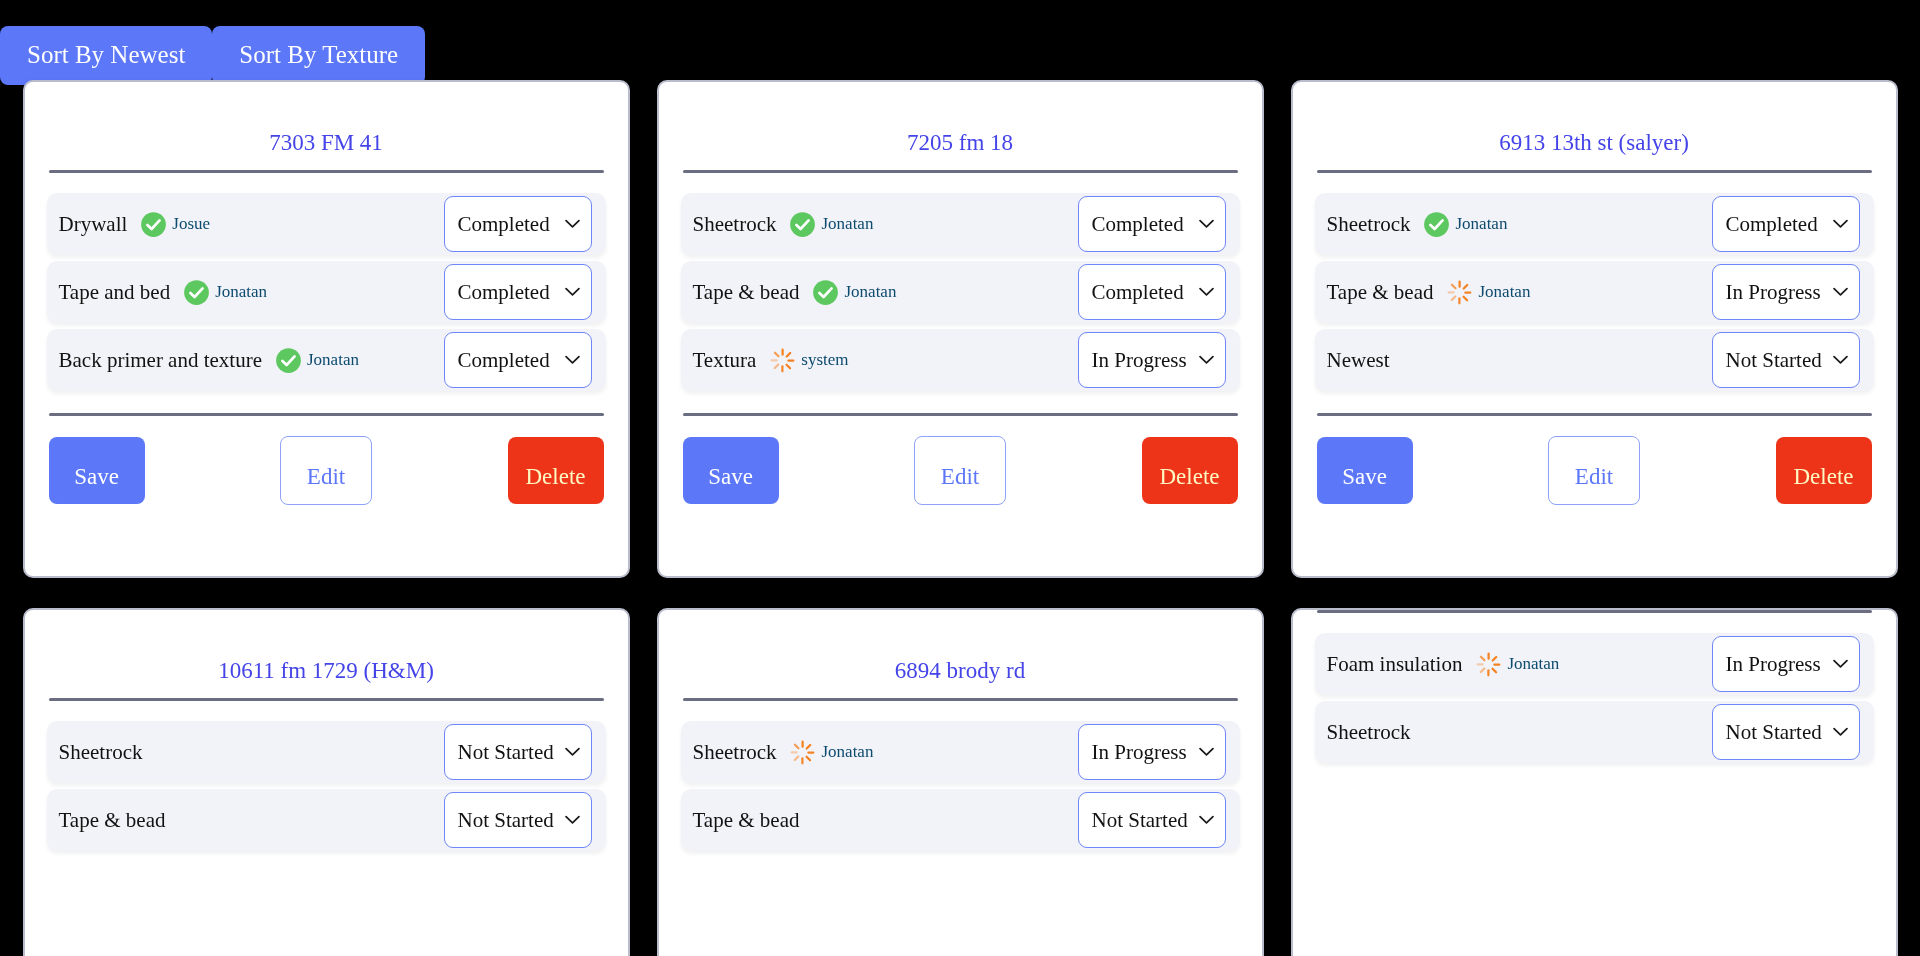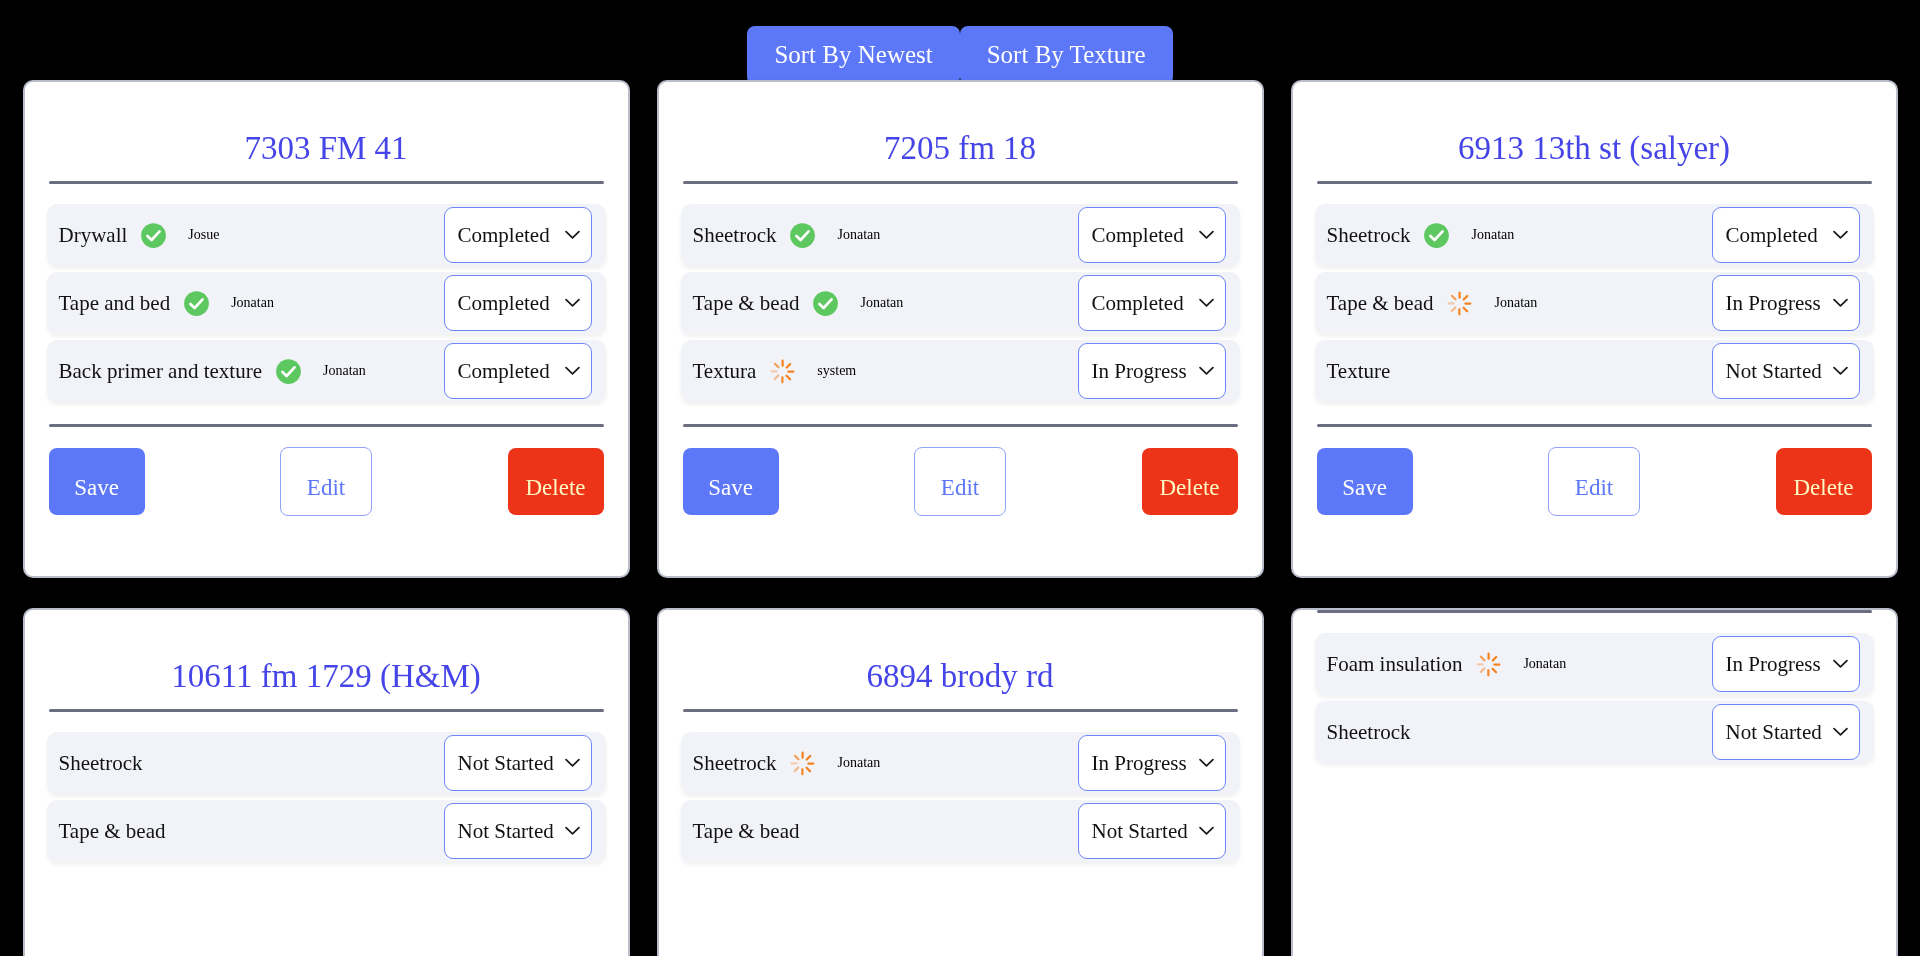--- a/index.html
+++ b/index.html
@@ -8,21 +8,21 @@
     width: 1920px;
     height: 956px;
     background: #000000;
     font-family: "Liberation Serif", "DejaVu Serif", serif;
     overflow: hidden;
   }
 
   
   .sort-bar {
     display: flex;
-    justify-content: center;
+    justify-content: flex-start;
     align-items: center;
     padding-top: 30px;
     height: 80px;
   }
   .sort-btn {
     background: #5C77F8;
     color: #ffffff;
     border: none;
     border-radius: 8px;
     font-family: "Liberation Serif", "DejaVu Serif", serif;
@@ -48,21 +48,21 @@
     border: 2px solid #b9bccb;
     border-radius: 10px;
     box-shadow: 0 4px 6px rgba(0,0,0,0.25);
     padding: 0 22px 22px;
     overflow: hidden;
     height: 498px;
   }
 
   .card-title {
     color: #4444e8;
-    font-size: 33px;
+    font-size: 23px;
     text-align: center;
     padding: 48px 0 14px;
     font-weight: normal;
     white-space: nowrap;
     overflow: hidden;
     text-overflow: ellipsis;
   }
 
   .divider {
     height: 3px;
@@ -82,23 +82,23 @@
     display: flex;
     align-items: center;
     padding: 0 14px 0 12px;
   }
   .task-label {
     font-size: 21px;
     color: #121212;
     white-space: nowrap;
   }
   .task-assignee {
-    font-size: 14px;
-    color: #000000;
-    margin-left: 21px;
+    font-size: 17px;
+    color: #0c4a6e;
+    margin-left: 5px;
     white-space: nowrap;
   }
   .task-icon {
     margin-left: 13px;
     display: inline-flex;
     align-items: center;
     flex: none;
   }
   .spacer { flex: 1 1 auto; min-width: 12px; }
 
@@ -349,21 +349,21 @@
           <span class="select-wrap">
             <select class="status-select"><option>Not Started</option><option selected="">In Progress</option><option>Completed</option></select>
             <span class="chev">
               <svg width="15" height="10" viewBox="0 0 14 9">
                 <path d="M1 1.4 L7 7.2 L13 1.4" fill="none" stroke="#1a1a1a" stroke-width="1.6" stroke-linecap="round" stroke-linejoin="round"></path>
               </svg>
             </span>
           </span>
         </div>
         <div class="task-row">
-          <span class="task-label">Texture</span>
+          <span class="task-label">Newest</span>
           <span class="spacer"></span>
           <span class="select-wrap">
             <select class="status-select"><option selected="">Not Started</option><option>In Progress</option><option>Completed</option></select>
             <span class="chev">
               <svg width="15" height="10" viewBox="0 0 14 9">
                 <path d="M1 1.4 L7 7.2 L13 1.4" fill="none" stroke="#1a1a1a" stroke-width="1.6" stroke-linecap="round" stroke-linejoin="round"></path>
               </svg>
             </span>
           </span>
         </div>

